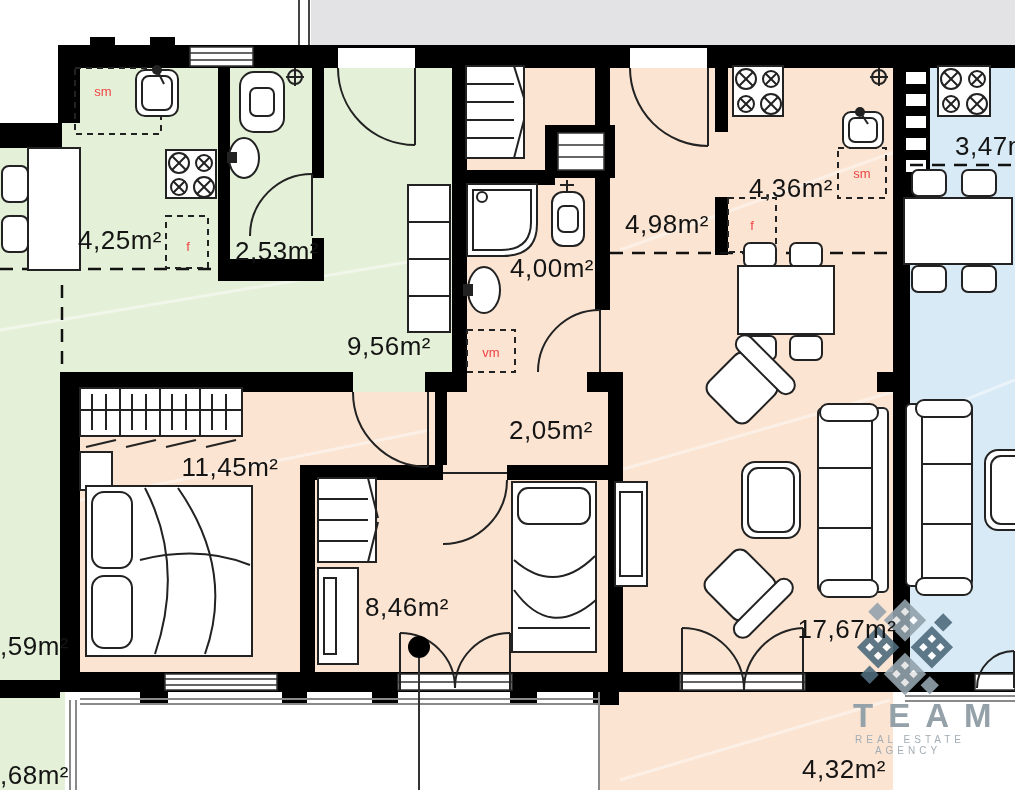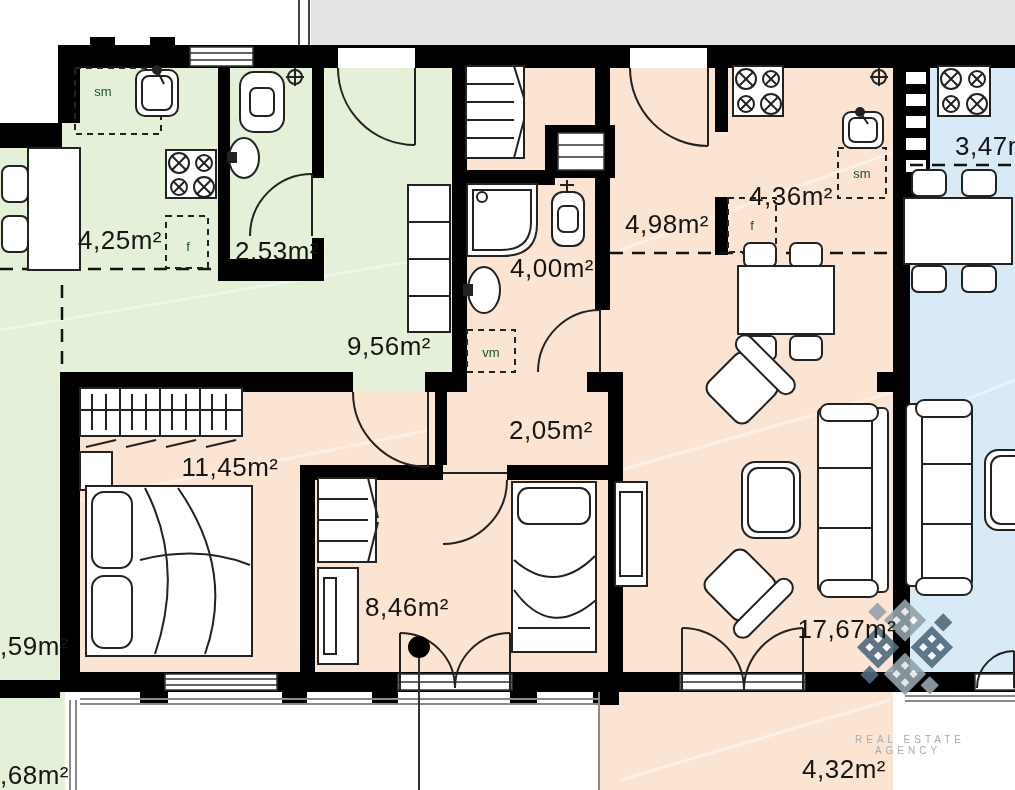--- a/index.html
+++ b/index.html
@@ -5,21 +5,21 @@
   html,body{margin:0;padding:0;background:#fff;}
   .stage{
     position:relative;width:1015px;height:790px;background:#ffffff;
     overflow:hidden;font-family:"Liberation Sans",sans-serif;
   }
   .plan{position:absolute;left:0;top:0;}
   .lbl{
     position:absolute;transform:translate(-50%,-50%);
     font-size:26px;color:#141414;white-space:nowrap;letter-spacing:.5px;
   }
-  .lbl.small{font-size:13px;color:#14532d;letter-spacing:0;}
+  .lbl.small{font-size:13px;color:#ef4444;letter-spacing:0;}
   .lbl.edge{transform:translateY(-50%);}
   .wm-name{
     position:absolute;left:838px;top:697px;width:140px;text-align:center;
     font-size:33px;font-weight:bold;color:#95a1a9;letter-spacing:15px;text-indent:15px;
   }
   .wm-tagline{
     position:absolute;left:828px;top:734px;width:160px;text-align:center;
     font-size:10px;font-weight:normal;color:#a3adb5;letter-spacing:4px;text-indent:4px;
   }
 </style>
@@ -444,30 +444,31 @@
 </svg>
 
   <div class="lbl" style="left:120px;top:240px">4,25m²</div>
   <div class="lbl" style="left:277px;top:251px">2,53m²</div>
   <div class="lbl" style="left:389px;top:346px">9,56m²</div>
   <div class="lbl edge" style="left:0px;top:646px">,59m²</div>
   <div class="lbl edge" style="left:0px;top:775px">,68m²</div>
 
   <div class="lbl" style="left:552px;top:268px">4,00m²</div>
   <div class="lbl" style="left:667px;top:224px">4,98m²</div>
-  <div class="lbl" style="left:791px;top:196px">4,36m²</div>
+  <div class="lbl" style="left:791px;top:188px">4,36m²</div>
   <div class="lbl" style="left:551px;top:430px">2,05m²</div>
   <div class="lbl" style="left:230px;top:467px">11,45m²</div>
   <div class="lbl" style="left:407px;top:607px">8,46m²</div>
   <div class="lbl" style="left:847px;top:629px">17,67m²</div>
   <div class="lbl" style="left:844px;top:769px">4,32m²</div>
 
   <div class="lbl" style="left:997px;top:146px">3,47m²</div>
 
   <div class="lbl small" style="left:103px;top:91px">sm</div>
   <div class="lbl small" style="left:188px;top:246px">f</div>
   <div class="lbl small" style="left:491px;top:352px">vm</div>
   <div class="lbl small" style="left:862px;top:173px">sm</div>
   <div class="lbl small" style="left:752px;top:225px">f</div>
 
+  <div class="wm-name">TEAM</div>
   <div class="wm-tagline">REAL ESTATE AGENCY</div>
 
 </div>
 
 </body></html>

